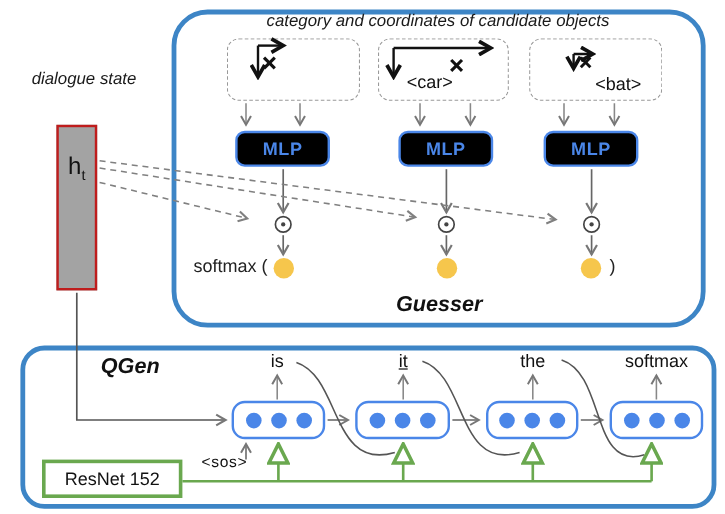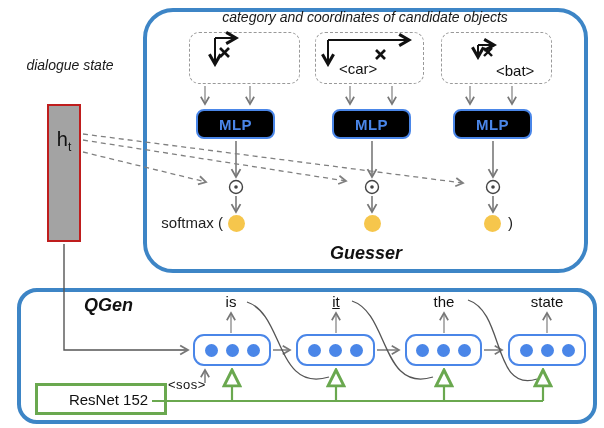--- a/index.html
+++ b/index.html
@@ -44,21 +44,21 @@
   #qgen-label{left:84px;top:295px;font-weight:bold;font-style:italic;font-size:18px;color:#111;z-index:2;}
   .cell{top:334px;height:28px;border:2.5px solid #4a86e8;border-radius:11px;background:#fff;
     display:flex;justify-content:center;align-items:center;gap:8px;z-index:2;}
   #cell-1{left:193px;width:74px;} #cell-2{left:296px;width:75px;}
   #cell-3{left:405px;width:73px;} #cell-4{left:508px;width:74px;}
   .rnn-dot{width:13px;height:13px;border-radius:50%;background:#4a86e8;}
   .word{top:293px;width:80px;text-align:center;font-size:15px;color:#111;z-index:2;}
   #word-1{left:191px;} #word-2{left:296px;text-decoration:underline;} #word-3{left:404px;} #word-4{left:507px;}
   #sos{left:168px;top:377px;width:66px;font-size:13px;letter-spacing:0.5px;color:#111;z-index:2;}
   #resnet-box{left:35px;top:383px;width:111px;height:26px;border:3px solid #6aa84f;background:#fff;
-    display:flex;justify-content:center;align-items:center;z-index:2;padding-left:15px;}
+    display:flex;justify-content:center;align-items:center;z-index:2;}
   #resnet-box span{font-size:15px;color:#111;}
 </style>
 </head>
 <body>
 
 <div id="stage">
 
   <div class="abs" id="left-caption">
     <div>dialogue state</div>
   </div>
@@ -112,21 +112,21 @@
   </div>
   <div class="abs cell" id="cell-4">
     <div class="rnn-dot"></div>
     <div class="rnn-dot"></div>
     <div class="rnn-dot"></div>
   </div>
 
   <div class="abs word" id="word-1">is</div>
   <div class="abs word" id="word-2">it</div>
   <div class="abs word" id="word-3">the</div>
-  <div class="abs word" id="word-4">state</div>
+  <div class="abs word" id="word-4">softmax</div>
   <div class="abs" id="sos">&lt;sos&gt;</div>
   <div class="abs" id="resnet-box">
       <span>ResNet 152</span>
     </div>
 
   <svg id="svg-layer" width="604" height="428" viewBox="0 0 604 428">
     <defs>
       <marker id="mv" viewBox="0 0 10 10" refX="8" refY="5" markerWidth="8" markerHeight="8" orient="auto">
         <path d="M1,1 L8,5 L1,9" fill="none" stroke="#777" stroke-width="1.6"></path>
       </marker>

